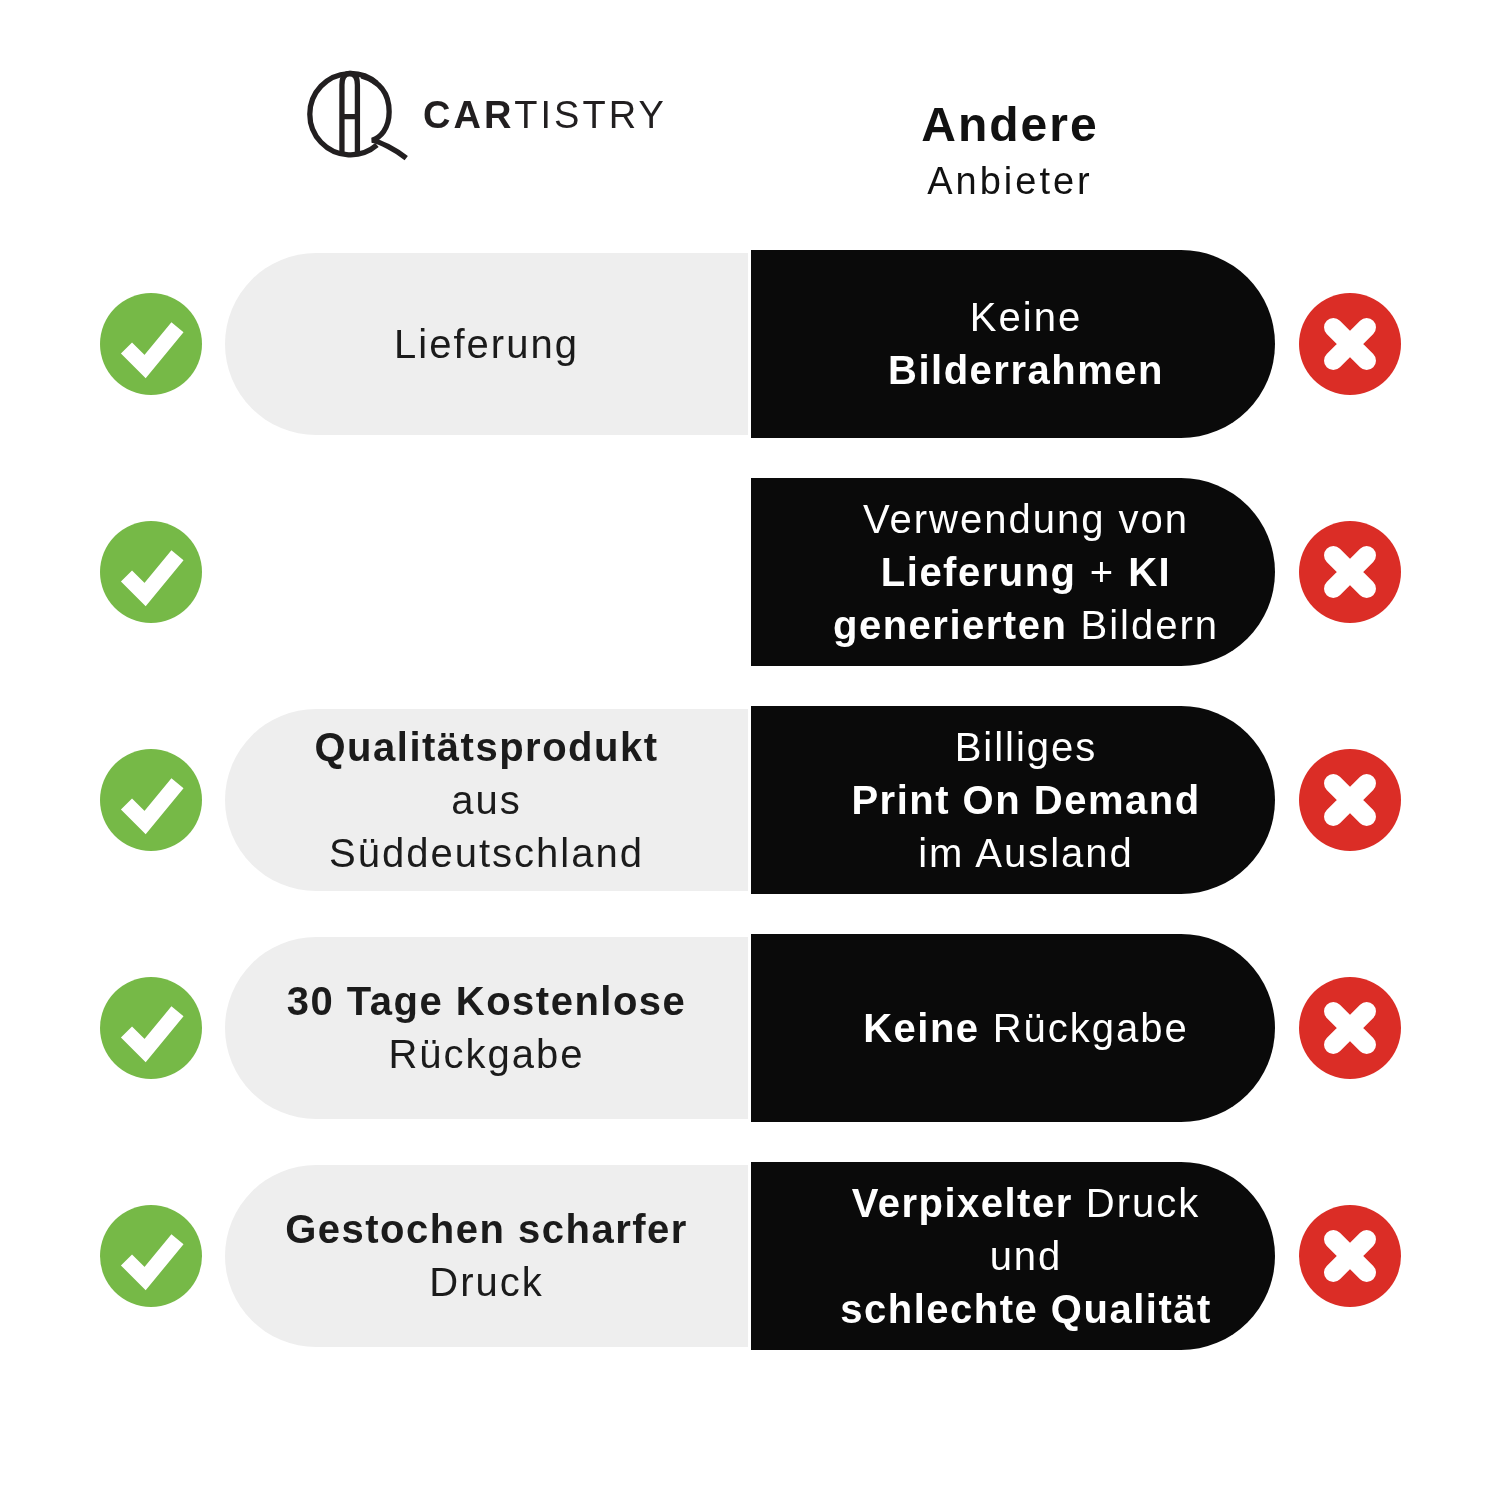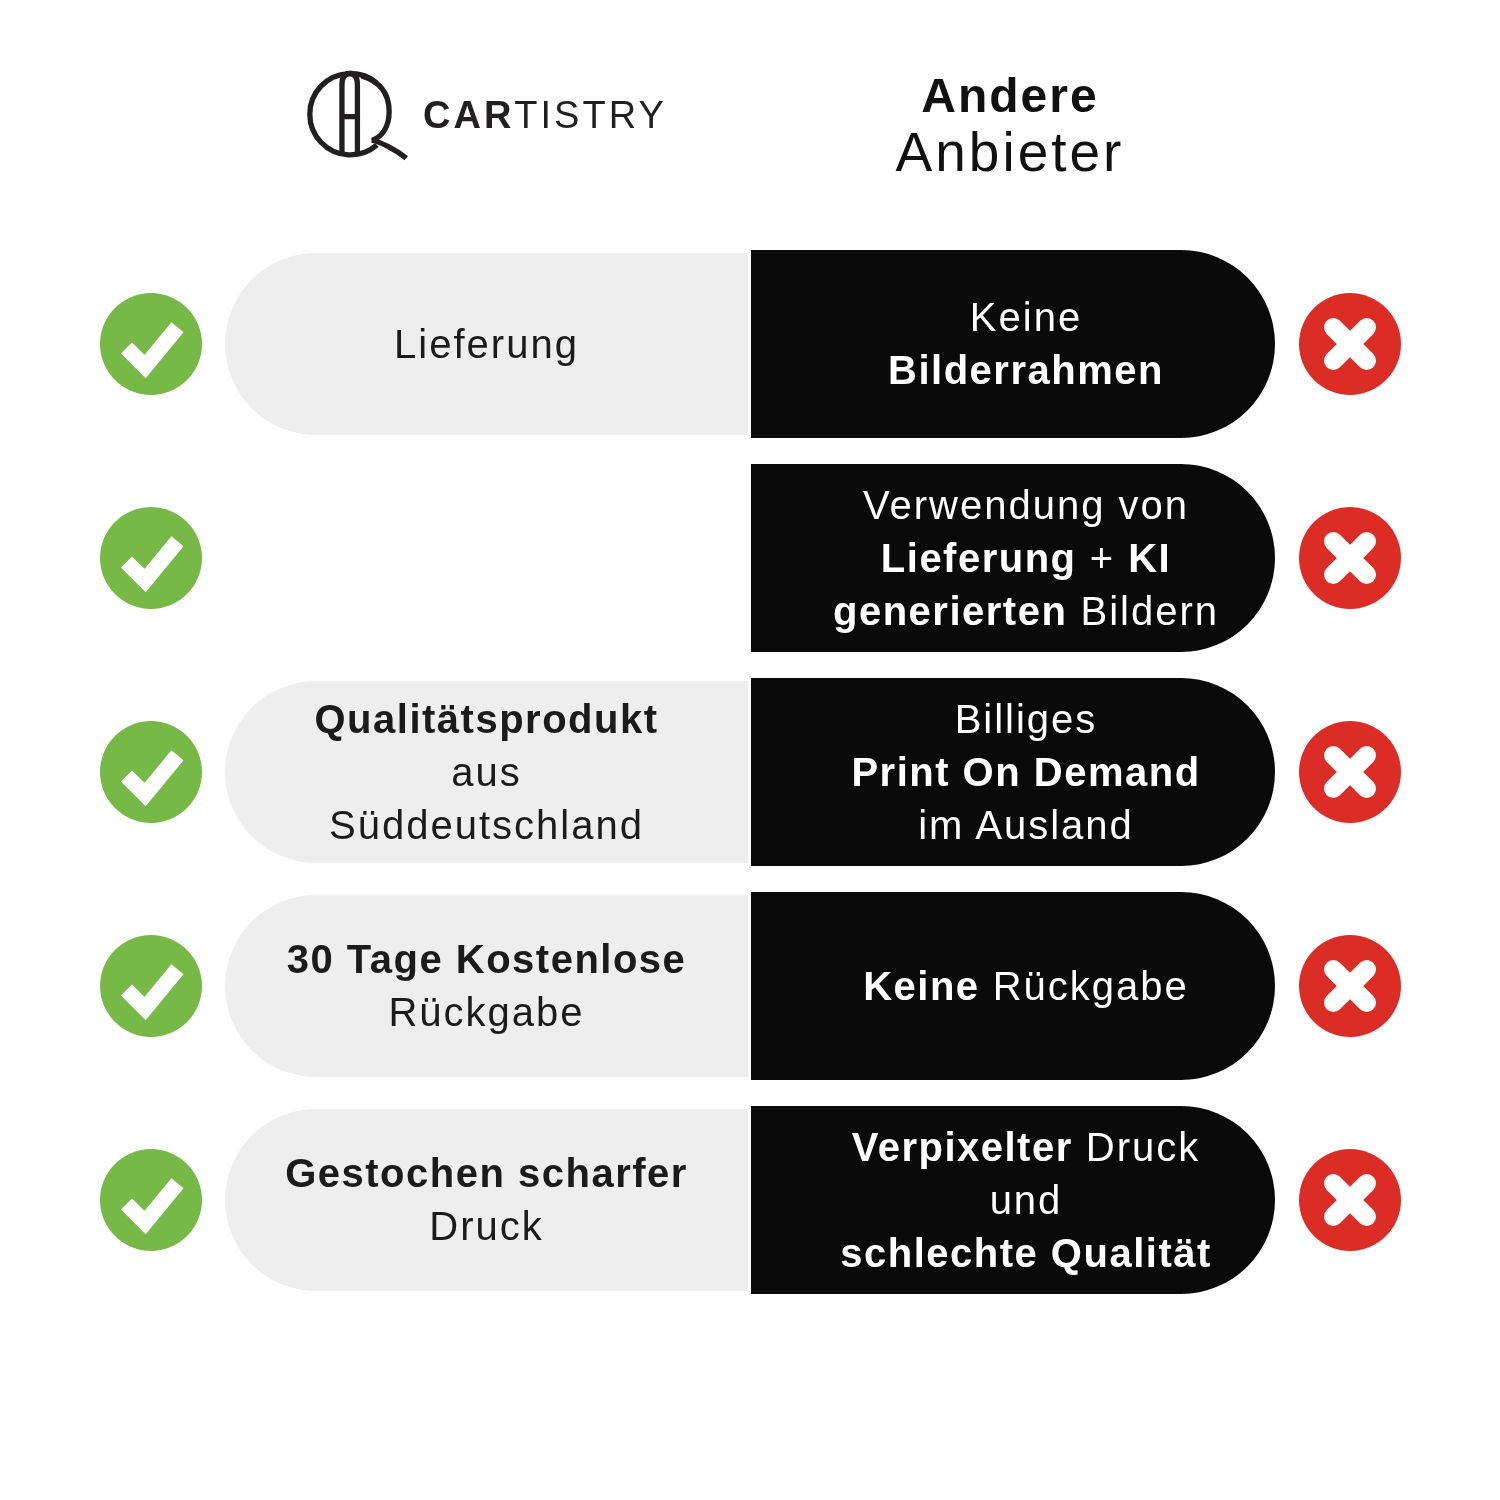--- a/index.html
+++ b/index.html
@@ -31,30 +31,30 @@
     white-space:nowrap;
   }
   .wordmark .wm-bold{font-weight:700;}
   .wordmark .wm-rest{font-weight:400;}
 
   .competitor-header{
     position:absolute;left:745px;top:68px;width:530px;
     text-align:center;color:#111;
   }
   .competitor-header .ch-line1{
-    font-size:48px;font-weight:700;letter-spacing:2px;line-height:56px;
+    font-size:48px;font-weight:700;letter-spacing:2px;line-height:56px;margin-top:29px;
   }
   .competitor-header .ch-line2{
-    font-size:55px;font-weight:400;letter-spacing:3px;line-height:56px;
+    font-size:38px;font-weight:400;letter-spacing:3px;line-height:56px;
   }
 
   
   .rows{
     position:absolute;top:250px;left:0;width:1500px;
-    display:flex;flex-direction:column;gap:26px;
+    display:flex;flex-direction:column;gap:40px;
   }
   .row{position:relative;height:188px;}
 
   .badge{
     position:absolute;top:50%;transform:translateY(-50%);
     width:102px;height:102px;
   }
   .badge-check{left:100px;}
   .badge-x{left:1299px;}
 

